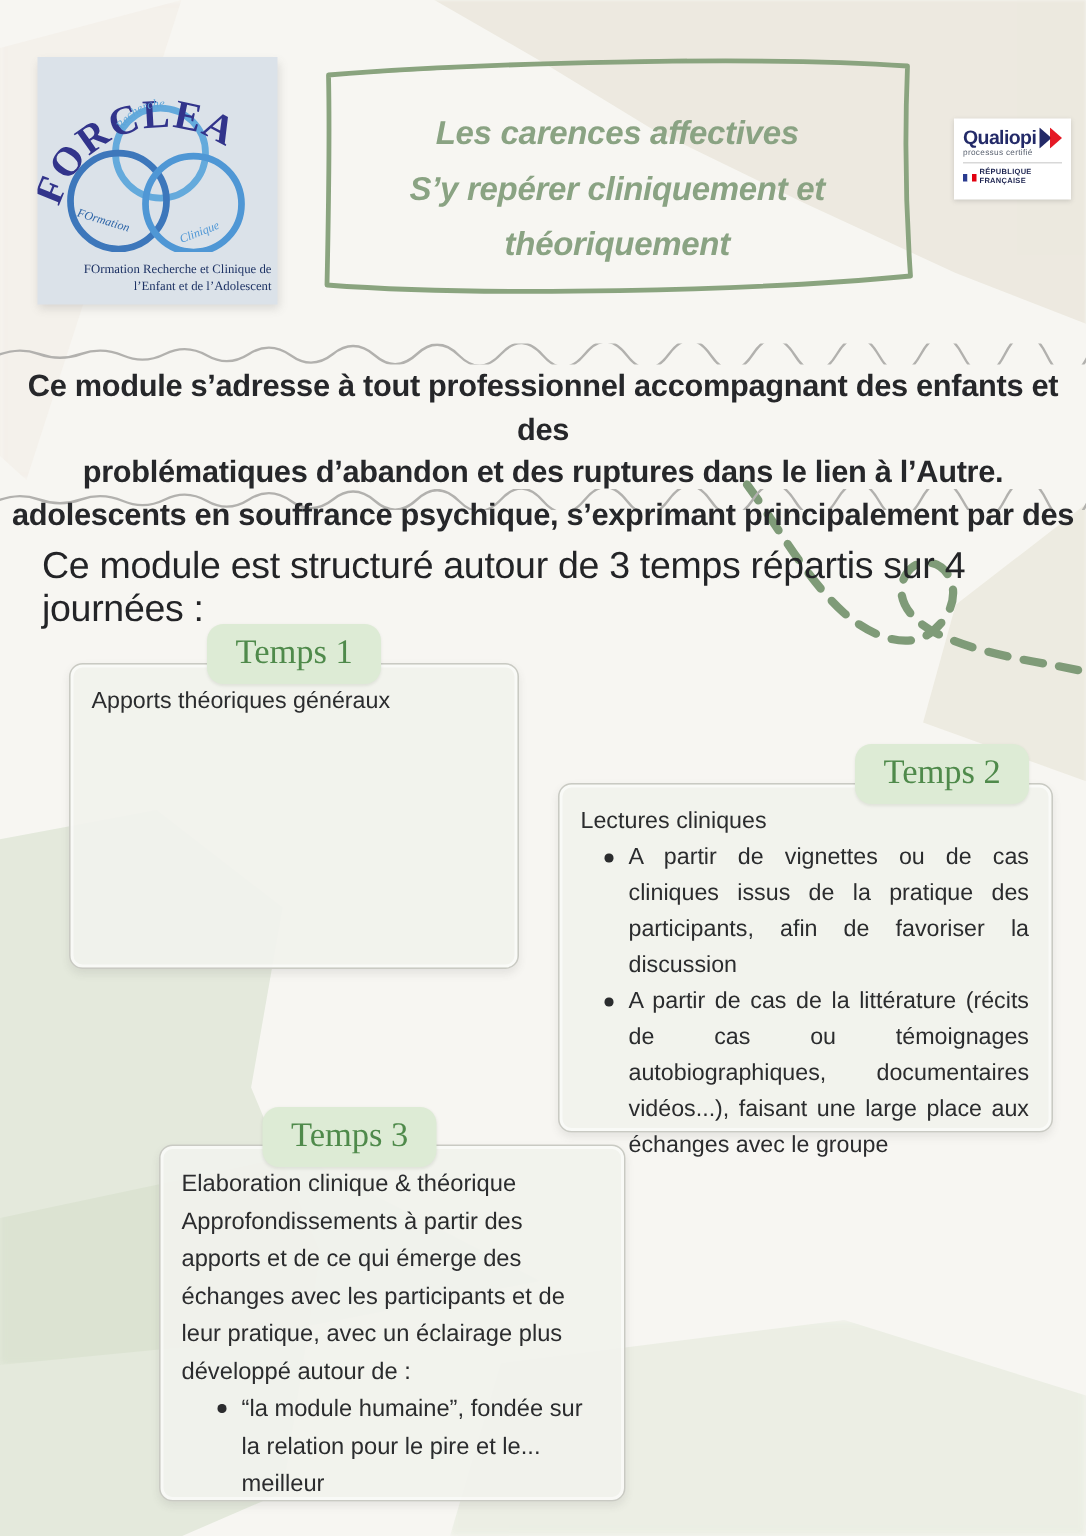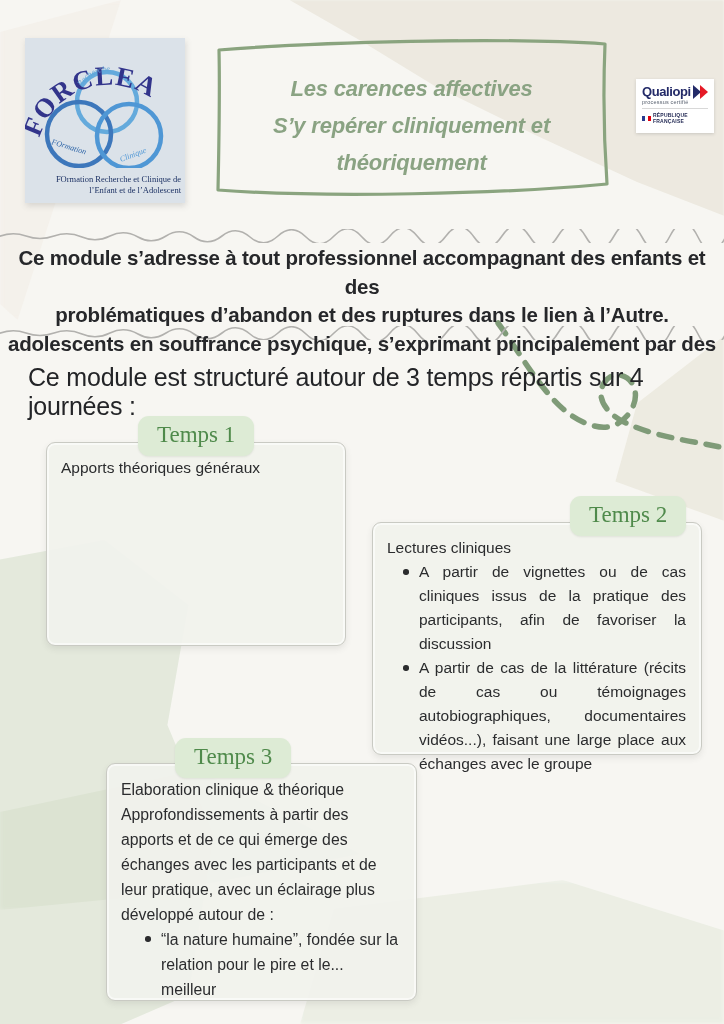--- a/index.html
+++ b/index.html
@@ -212,16 +212,16 @@
     </ul>
   </div>
 </div>
 
 <div class="pill" id="pill-temps3">Temps 3</div>
 <div class="card" id="card-temps3">
   <div class="card-body fs3">
     <div>Elaboration clinique &amp; théorique</div>
     <div>Approfondissements à partir des apports et de ce qui émerge des échanges avec les participants et de leur pratique, avec un éclairage plus développé autour de :</div>
     <ul class="bullets" style="padding-left:40px">
-      <li>“la nature humaine”, fondée sur la relation pour le pire et le... meilleur</li>
+      <li>“la module humaine”, fondée sur la relation pour le pire et le... meilleur</li>
     </ul>
   </div>
 </div>
 
 </body></html>

